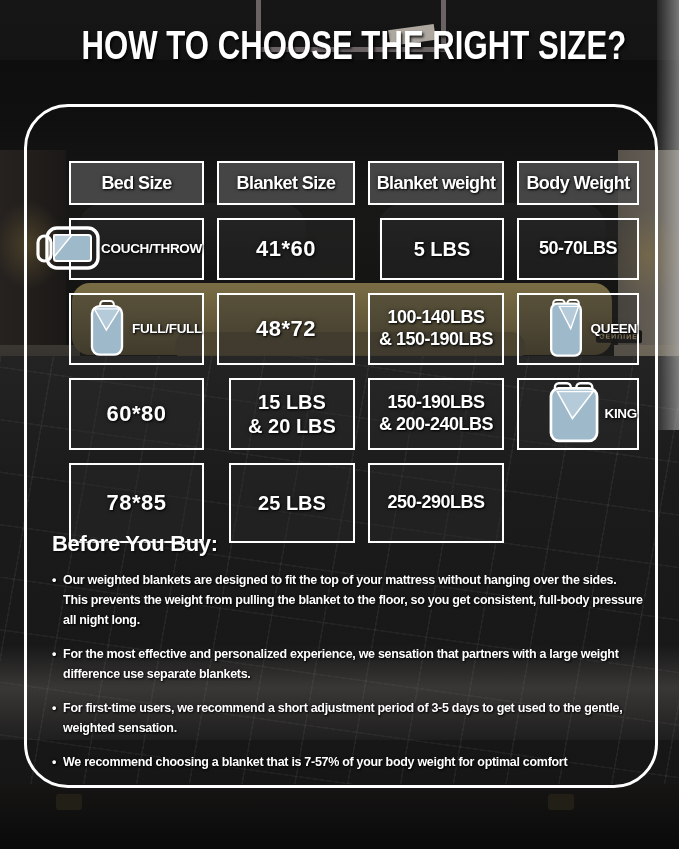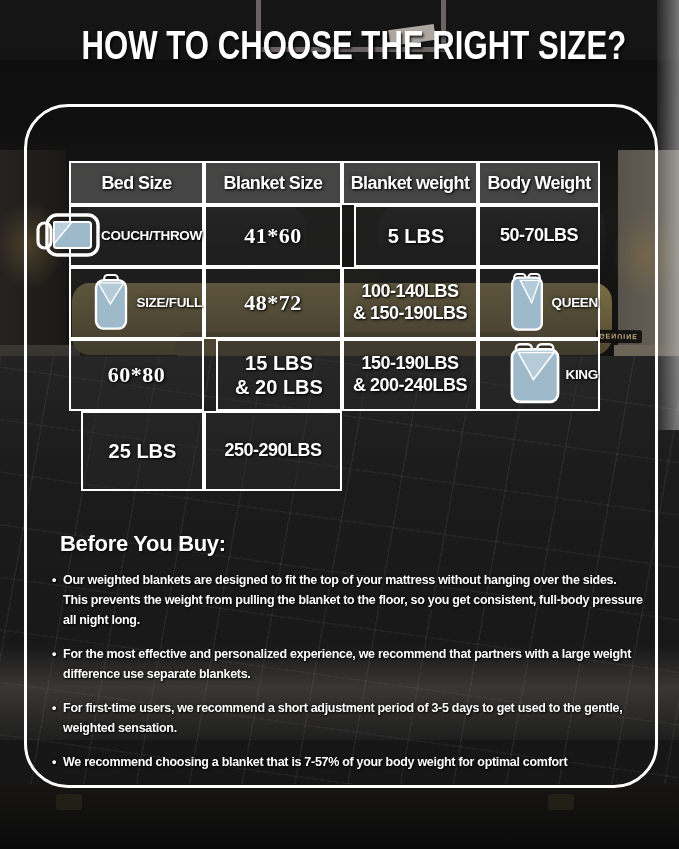--- a/index.html
+++ b/index.html
@@ -45,40 +45,40 @@
   }
   
   .panel{
     position:absolute;left:24px;top:104px;width:628px;height:678px;
     border:3px solid #fff;border-radius:44px;z-index:4;
   }
   
   .size-table{
     position:absolute;left:42px;top:54px;
     display:grid;grid-template-columns:135px 138px 136px 122px;
-    grid-template-rows:44px 62px 72px 72px 80px;gap:0;
+    grid-template-rows:44px 62px 72px 72px 80px;gap:13px;
   }
   .cell{
     border:2px solid #fff;box-sizing:border-box;
     background:rgba(44,44,44,.38);
     display:flex;align-items:center;justify-content:center;
     color:#fff;font-weight:bold;text-align:center;
     text-shadow:1px 1px 2px rgba(0,0,0,.9),0 0 4px rgba(0,0,0,.5);
   }
   .th{background:rgba(78,78,78,.85);font-size:18px;letter-spacing:-.6px;}
-  .num{font-size:22px;letter-spacing:.5px;font-family:Liberation Serif, serif;}
+  .num{font-size:22px;letter-spacing:.5px;}
   .wt{font-size:20px;white-space:pre-line;line-height:1.2;margin-left:12px;}
   .bw{font-size:18px;white-space:pre-line;line-height:1.2;letter-spacing:-.5px;}
   .bed{flex-direction:row;justify-content:flex-end;padding-bottom:2px;gap:0;}
   .bed-label{font-size:13.5px;letter-spacing:-.3px;line-height:15px;}
   .bed-icon{display:block;line-height:0;}
   
   .byb{position:absolute;left:25px;top:424px;width:592px;color:#fff;}
   .byb h2{
-    margin:0 0 13px 8px;font-size:22px;font-weight:bold;letter-spacing:-.3px;
+    margin:0 0 13px 0;font-size:22px;font-weight:bold;letter-spacing:-.3px;
     text-shadow:1px 1px 2px rgba(0,0,0,.9);
   }
   .byb ul{list-style:none;margin:0;padding:0;}
   .byb li{
     display:flex;gap:7px;margin-bottom:14px;
     font-size:12.5px;font-weight:bold;line-height:20px;letter-spacing:-.3px;
     text-shadow:1px 1px 2px rgba(0,0,0,.9),0 0 3px rgba(0,0,0,.6);
   }
   .byb .dot{flex:0 0 auto;}
 </style>
@@ -142,21 +142,21 @@
       <div class="cell bw">50-70LBS</div>
 
       <div class="cell bed">
         <span class="bed-icon">
           <svg width="50" height="56" viewBox="0 0 54 82">
             <rect x="17" y="1.5" width="20" height="14" rx="5" fill="#000" fill-opacity=".25" stroke="#fff" stroke-width="3"></rect>
             <rect x="5" y="9" width="44" height="71" rx="11" fill="#9db9ca" stroke="#fff" stroke-width="3.4"></rect>
             <path d="M8.5 13 L45.5 13 L26 44 Z" fill="#b6cbd9" stroke="#fff" stroke-width="2"></path>
           </svg>
         </span>
-        <span class="bed-label">SIZE/FULL</span>
+        <span class="bed-label">FULL/FULL</span>
       </div>
       <div class="cell num">48*72</div>
       <div class="cell bw">100-140LBS
 &amp; 150-190LBS</div>
 
       <div class="cell bed">
         <span class="bed-icon">
           <svg width="48" height="58" viewBox="0 0 52 86">
             <rect x="7" y="1.5" width="17" height="12" rx="5" fill="#000" fill-opacity=".25" stroke="#fff" stroke-width="3"></rect>
             <rect x="28" y="1.5" width="17" height="12" rx="5" fill="#000" fill-opacity=".25" stroke="#fff" stroke-width="3"></rect>
@@ -176,34 +176,35 @@
         <span class="bed-icon">
           <svg width="60" height="62" viewBox="0 0 66 78">
             <rect x="9" y="1.5" width="20" height="13" rx="5" fill="#000" fill-opacity=".25" stroke="#fff" stroke-width="3"></rect>
             <rect x="36" y="1.5" width="20" height="13" rx="5" fill="#000" fill-opacity=".25" stroke="#fff" stroke-width="3"></rect>
             <rect x="4" y="8" width="58" height="66" rx="10" fill="#9db9ca" stroke="#fff" stroke-width="3.4"></rect>
             <path d="M12 12 L57 12 L31 46 Z" fill="#b6cbd9" stroke="#fff" stroke-width="2"></path>
           </svg>
         </span>
         <span class="bed-label">KING</span>
       </div>
+      <div class="cell num">78*85</div>
       <div class="cell wt">25 LBS</div>
       <div class="cell bw">250-290LBS</div>
     </div>
 
     <div class="byb">
       <h2>Before You Buy:</h2>
       <ul>
         <li>
           <span class="dot">•</span>
           <span>Our weighted blankets are designed to fit the top of your mattress without hanging over the sides. This prevents the weight from pulling the blanket to the floor, so you get consistent, full-body pressure all night long.</span>
         </li>
         <li>
           <span class="dot">•</span>
-          <span>For the most effective and personalized experience, we recommend that partners with a large weight difference use separate blankets.</span>
+          <span>For the most effective and personalized experience, we sensation that partners with a large weight difference use separate blankets.</span>
         </li>
         <li>
           <span class="dot">•</span>
           <span>For first-time users, we recommend a short adjustment period of 3-5 days to get used to the gentle, weighted sensation.</span>
         </li>
         <li>
           <span class="dot">•</span>
           <span>We recommend choosing a blanket that is 7-57% of your body weight for optimal comfort</span>
         </li>
       </ul>

